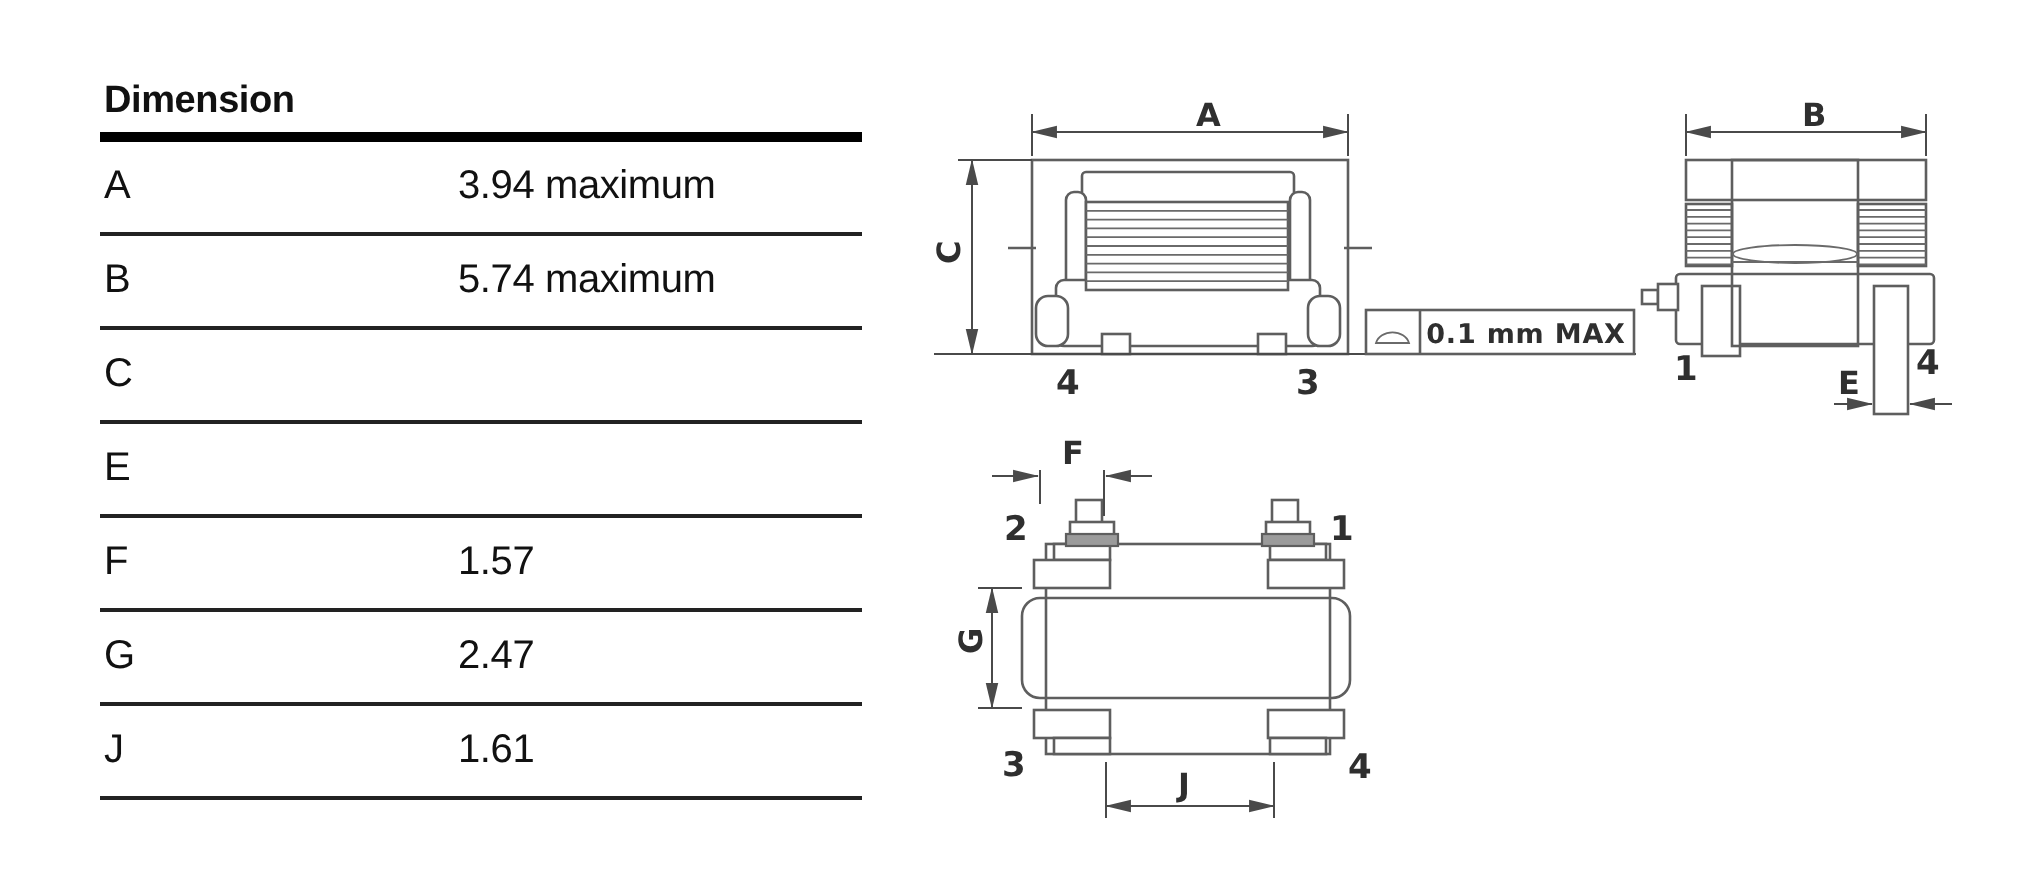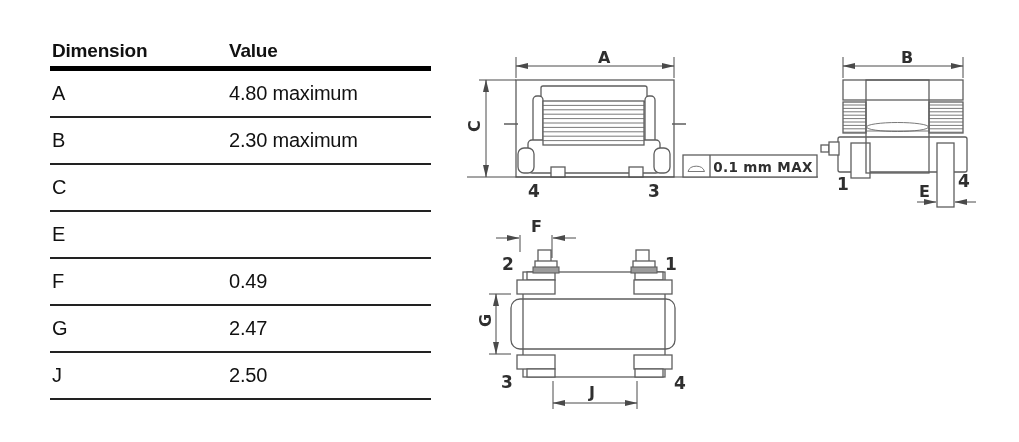--- a/index.html
+++ b/index.html
@@ -41,47 +41,46 @@
   .caltxt { font-family:"DejaVu Sans", sans-serif; font-size:13.5px; font-weight:700; fill:#2f2f2f; letter-spacing:0.4px; }
 </style>
 </head>
 <body>
 
 <div class="page">
 
   <div class="dim-table">
     <div class="t-header">
       <span>Dimension</span>
-      <span>Value</span>
     </div>
     <div class="t-row">
       <span>A</span>
-      <span>4.80 maximum</span>
+      <span>3.94 maximum</span>
     </div>
     <div class="t-row">
       <span>B</span>
-      <span>2.30 maximum</span>
+      <span>5.74 maximum</span>
     </div>
     <div class="t-row">
       <span>C</span>
     </div>
     <div class="t-row">
       <span>E</span>
     </div>
     <div class="t-row">
       <span>F</span>
-      <span>0.49</span>
+      <span>1.57</span>
     </div>
     <div class="t-row">
       <span>G</span>
       <span>2.47</span>
     </div>
     <div class="t-row">
       <span>J</span>
-      <span>2.50</span>
+      <span>1.61</span>
     </div>
   </div>
 
   <svg class="drawings" width="564" height="442" viewBox="455 0 564 442" xmlns="http://www.w3.org/2000/svg">
     <defs>
       <marker id="ah" viewBox="0 0 10 6" refX="9.6" refY="3" markerWidth="13" markerHeight="7.8" orient="auto-start-reverse">
         <path d="M0,0.6 L10,3 L0,5.4 Z" fill="#4a4a4a"></path>
       </marker>
       <pattern id="h1" patternUnits="userSpaceOnUse" width="9" height="9">
         <path d="M-1,10 L10,-1" stroke="#bdbdbd" stroke-width="1"></path>

